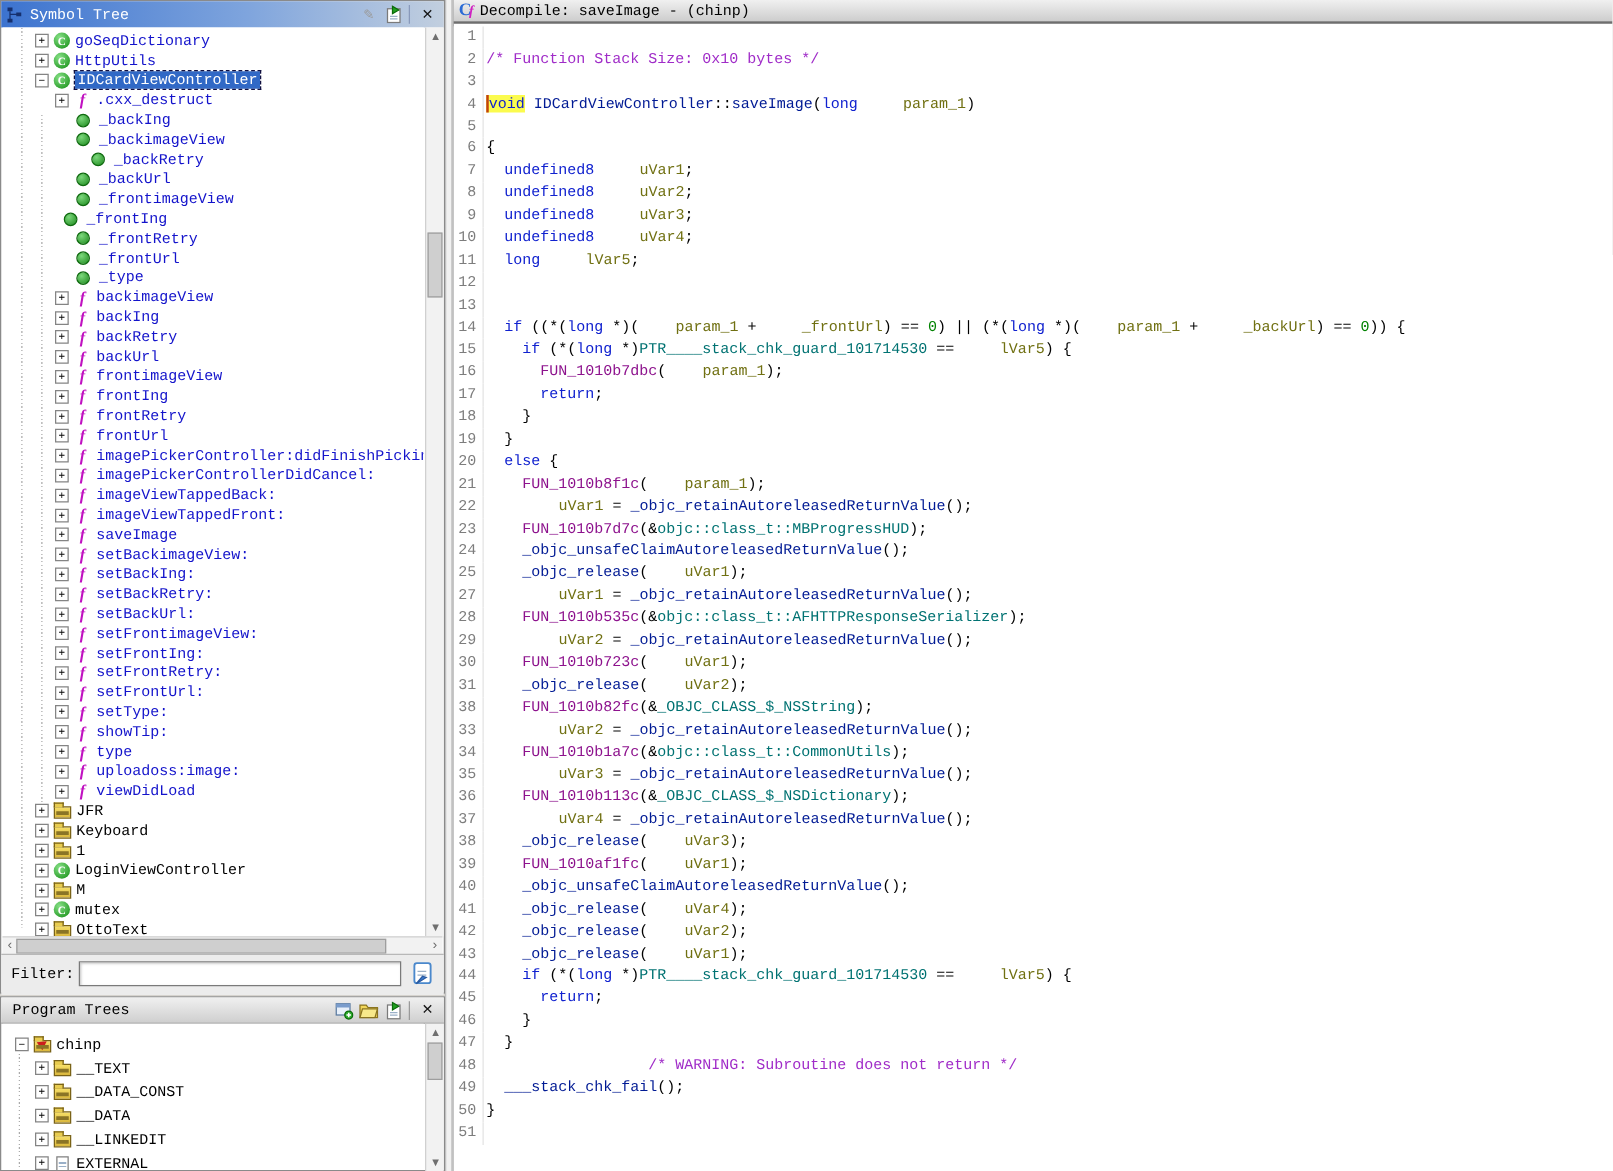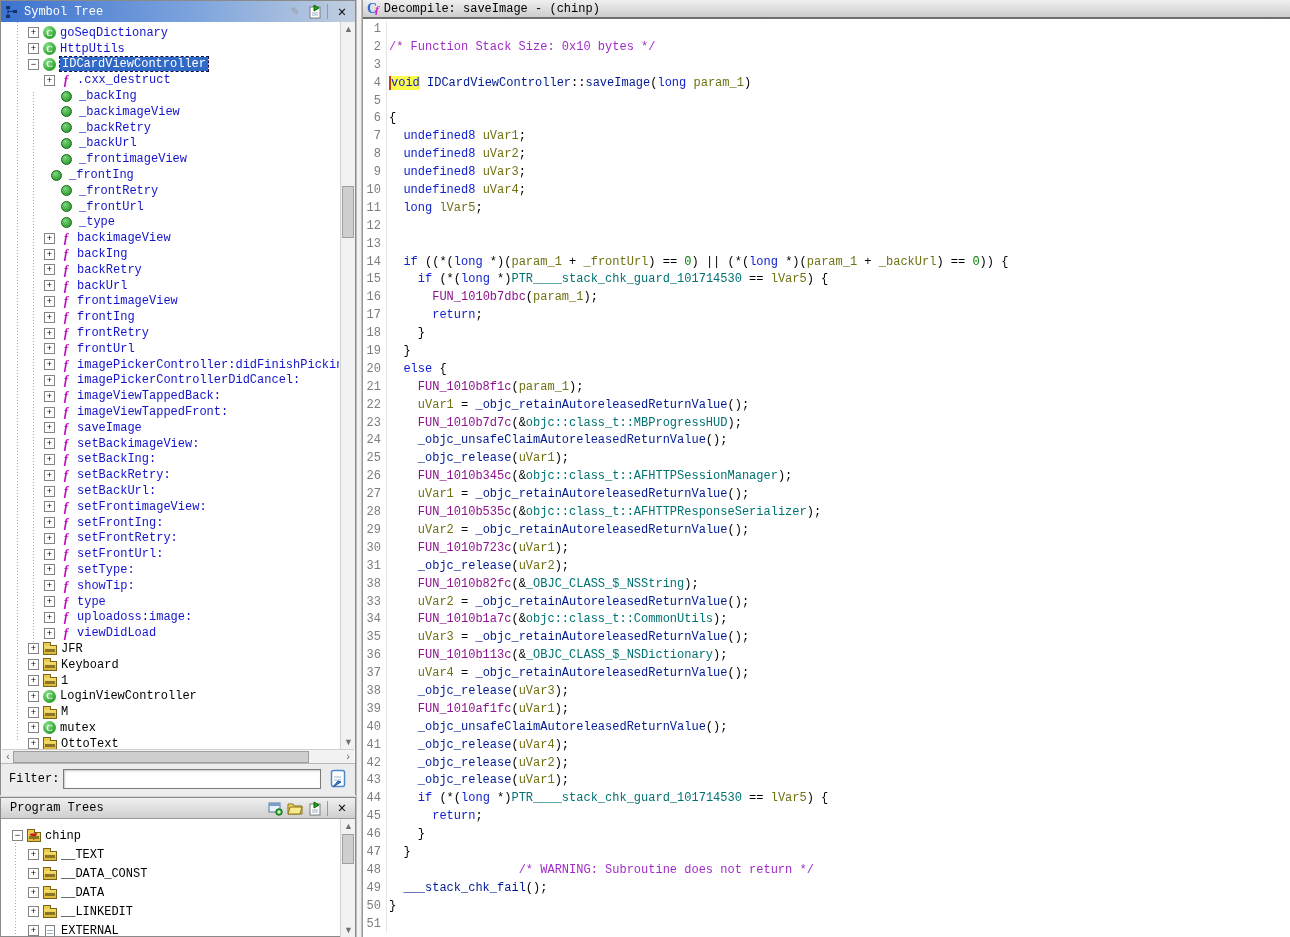--- a/index.html
+++ b/index.html
@@ -90,21 +90,21 @@
   #dc-code{position:absolute;left:0;right:0;top:21px;bottom:0;background:#fff;overflow:hidden;}
   .code-line{display:flex;height:17.9px;line-height:17.9px;font-size:12px;white-space:pre;}
   .ln{flex:none;width:18px;text-align:right;color:var(--c-ln,#7d7d7d);padding-right:5px;border-right:1px solid #e4e4e4;}
   .code{padding-left:2px;}
   .s-p{color:#000;}
   .s-k{color:var(--c-k,#1021cf);}
   .s-c{color:var(--c-c,#a02cc8);}
   .s-f{color:var(--c-f,#8d128d);}
   .s-n{color:var(--c-n,#001a94);}
   .s-g{color:var(--c-g,#007272);}
-  .s-v{color:var(--c-v,#707012);}
+  .s-v{color:var(--c-v,#707012);margin-left:29px;}
   .s-G{color:var(--c-G,#008200);}
   .s-hl{color:var(--c-k,#1021cf);background:var(--c-hl,#fbfb4e);border-left:2px solid #c2410c;}
 </style>
 </head>
 <body>
 
 <div class="panel" id="st-panel">
   <div class="tbar active">
     <svg width="14" height="14" viewBox="0 0 14 14">
       <rect x="1" y="1" width="4" height="3" fill="#16306e"></rect>
@@ -157,21 +157,21 @@
         <div class="tree-row" style="padding-left: 42px;">
           <span class="exp hidden"></span>
           <span class="ticon var"></span>
           <span class="tlabel blue">_backIng</span>
         </div>
         <div class="tree-row" style="padding-left: 42px;">
           <span class="exp hidden"></span>
           <span class="ticon var"></span>
           <span class="tlabel blue">_backimageView</span>
         </div>
-        <div class="tree-row" style="padding-left: 42px;">
+        <div class="tree-row" style="padding-left: 54px;">
           <span class="exp hidden"></span>
           <span class="ticon var"></span>
           <span class="tlabel blue">_backRetry</span>
         </div>
         <div class="tree-row" style="padding-left: 42px;">
           <span class="exp hidden"></span>
           <span class="ticon var"></span>
           <span class="tlabel blue">_backUrl</span>
         </div>
         <div class="tree-row" style="padding-left: 42px;">
@@ -517,21 +517,20 @@
       <div class="code-line"><span class="ln">16</span><span class="code"><span class="s-p">      </span><span class="s-f">FUN_1010b7dbc</span><span class="s-p">(</span><span class="s-v">param_1</span><span class="s-p">);</span></span></div>
       <div class="code-line"><span class="ln">17</span><span class="code"><span class="s-p">      </span><span class="s-k">return</span><span class="s-p">;</span></span></div>
       <div class="code-line"><span class="ln">18</span><span class="code"><span class="s-p">    }</span></span></div>
       <div class="code-line"><span class="ln">19</span><span class="code"><span class="s-p">  }</span></span></div>
       <div class="code-line"><span class="ln">20</span><span class="code"><span class="s-p">  </span><span class="s-k">else</span><span class="s-p"> {</span></span></div>
       <div class="code-line"><span class="ln">21</span><span class="code"><span class="s-p">    </span><span class="s-f">FUN_1010b8f1c</span><span class="s-p">(</span><span class="s-v">param_1</span><span class="s-p">);</span></span></div>
       <div class="code-line"><span class="ln">22</span><span class="code"><span class="s-p">    </span><span class="s-v">uVar1</span><span class="s-p"> = </span><span class="s-n">_objc_retainAutoreleasedReturnValue</span><span class="s-p">();</span></span></div>
       <div class="code-line"><span class="ln">23</span><span class="code"><span class="s-p">    </span><span class="s-f">FUN_1010b7d7c</span><span class="s-p">(&amp;</span><span class="s-g">objc::class_t::MBProgressHUD</span><span class="s-p">);</span></span></div>
       <div class="code-line"><span class="ln">24</span><span class="code"><span class="s-p">    </span><span class="s-n">_objc_unsafeClaimAutoreleasedReturnValue</span><span class="s-p">();</span></span></div>
       <div class="code-line"><span class="ln">25</span><span class="code"><span class="s-p">    </span><span class="s-n">_objc_release</span><span class="s-p">(</span><span class="s-v">uVar1</span><span class="s-p">);</span></span></div>
-      <div class="code-line"><span class="ln">26</span><span class="code"><span class="s-p">    </span><span class="s-f">FUN_1010b345c</span><span class="s-p">(&amp;</span><span class="s-g">objc::class_t::AFHTTPSessionManager</span><span class="s-p">);</span></span></div>
       <div class="code-line"><span class="ln">27</span><span class="code"><span class="s-p">    </span><span class="s-v">uVar1</span><span class="s-p"> = </span><span class="s-n">_objc_retainAutoreleasedReturnValue</span><span class="s-p">();</span></span></div>
       <div class="code-line"><span class="ln">28</span><span class="code"><span class="s-p">    </span><span class="s-f">FUN_1010b535c</span><span class="s-p">(&amp;</span><span class="s-g">objc::class_t::AFHTTPResponseSerializer</span><span class="s-p">);</span></span></div>
       <div class="code-line"><span class="ln">29</span><span class="code"><span class="s-p">    </span><span class="s-v">uVar2</span><span class="s-p"> = </span><span class="s-n">_objc_retainAutoreleasedReturnValue</span><span class="s-p">();</span></span></div>
       <div class="code-line"><span class="ln">30</span><span class="code"><span class="s-p">    </span><span class="s-f">FUN_1010b723c</span><span class="s-p">(</span><span class="s-v">uVar1</span><span class="s-p">);</span></span></div>
       <div class="code-line"><span class="ln">31</span><span class="code"><span class="s-p">    </span><span class="s-n">_objc_release</span><span class="s-p">(</span><span class="s-v">uVar2</span><span class="s-p">);</span></span></div>
       <div class="code-line"><span class="ln">38</span><span class="code"><span class="s-p">    </span><span class="s-f">FUN_1010b82fc</span><span class="s-p">(&amp;</span><span class="s-g">_OBJC_CLASS_$_NSString</span><span class="s-p">);</span></span></div>
       <div class="code-line"><span class="ln">33</span><span class="code"><span class="s-p">    </span><span class="s-v">uVar2</span><span class="s-p"> = </span><span class="s-n">_objc_retainAutoreleasedReturnValue</span><span class="s-p">();</span></span></div>
       <div class="code-line"><span class="ln">34</span><span class="code"><span class="s-p">    </span><span class="s-f">FUN_1010b1a7c</span><span class="s-p">(&amp;</span><span class="s-g">objc::class_t::CommonUtils</span><span class="s-p">);</span></span></div>
       <div class="code-line"><span class="ln">35</span><span class="code"><span class="s-p">    </span><span class="s-v">uVar3</span><span class="s-p"> = </span><span class="s-n">_objc_retainAutoreleasedReturnValue</span><span class="s-p">();</span></span></div>
       <div class="code-line"><span class="ln">36</span><span class="code"><span class="s-p">    </span><span class="s-f">FUN_1010b113c</span><span class="s-p">(&amp;</span><span class="s-g">_OBJC_CLASS_$_NSDictionary</span><span class="s-p">);</span></span></div>

